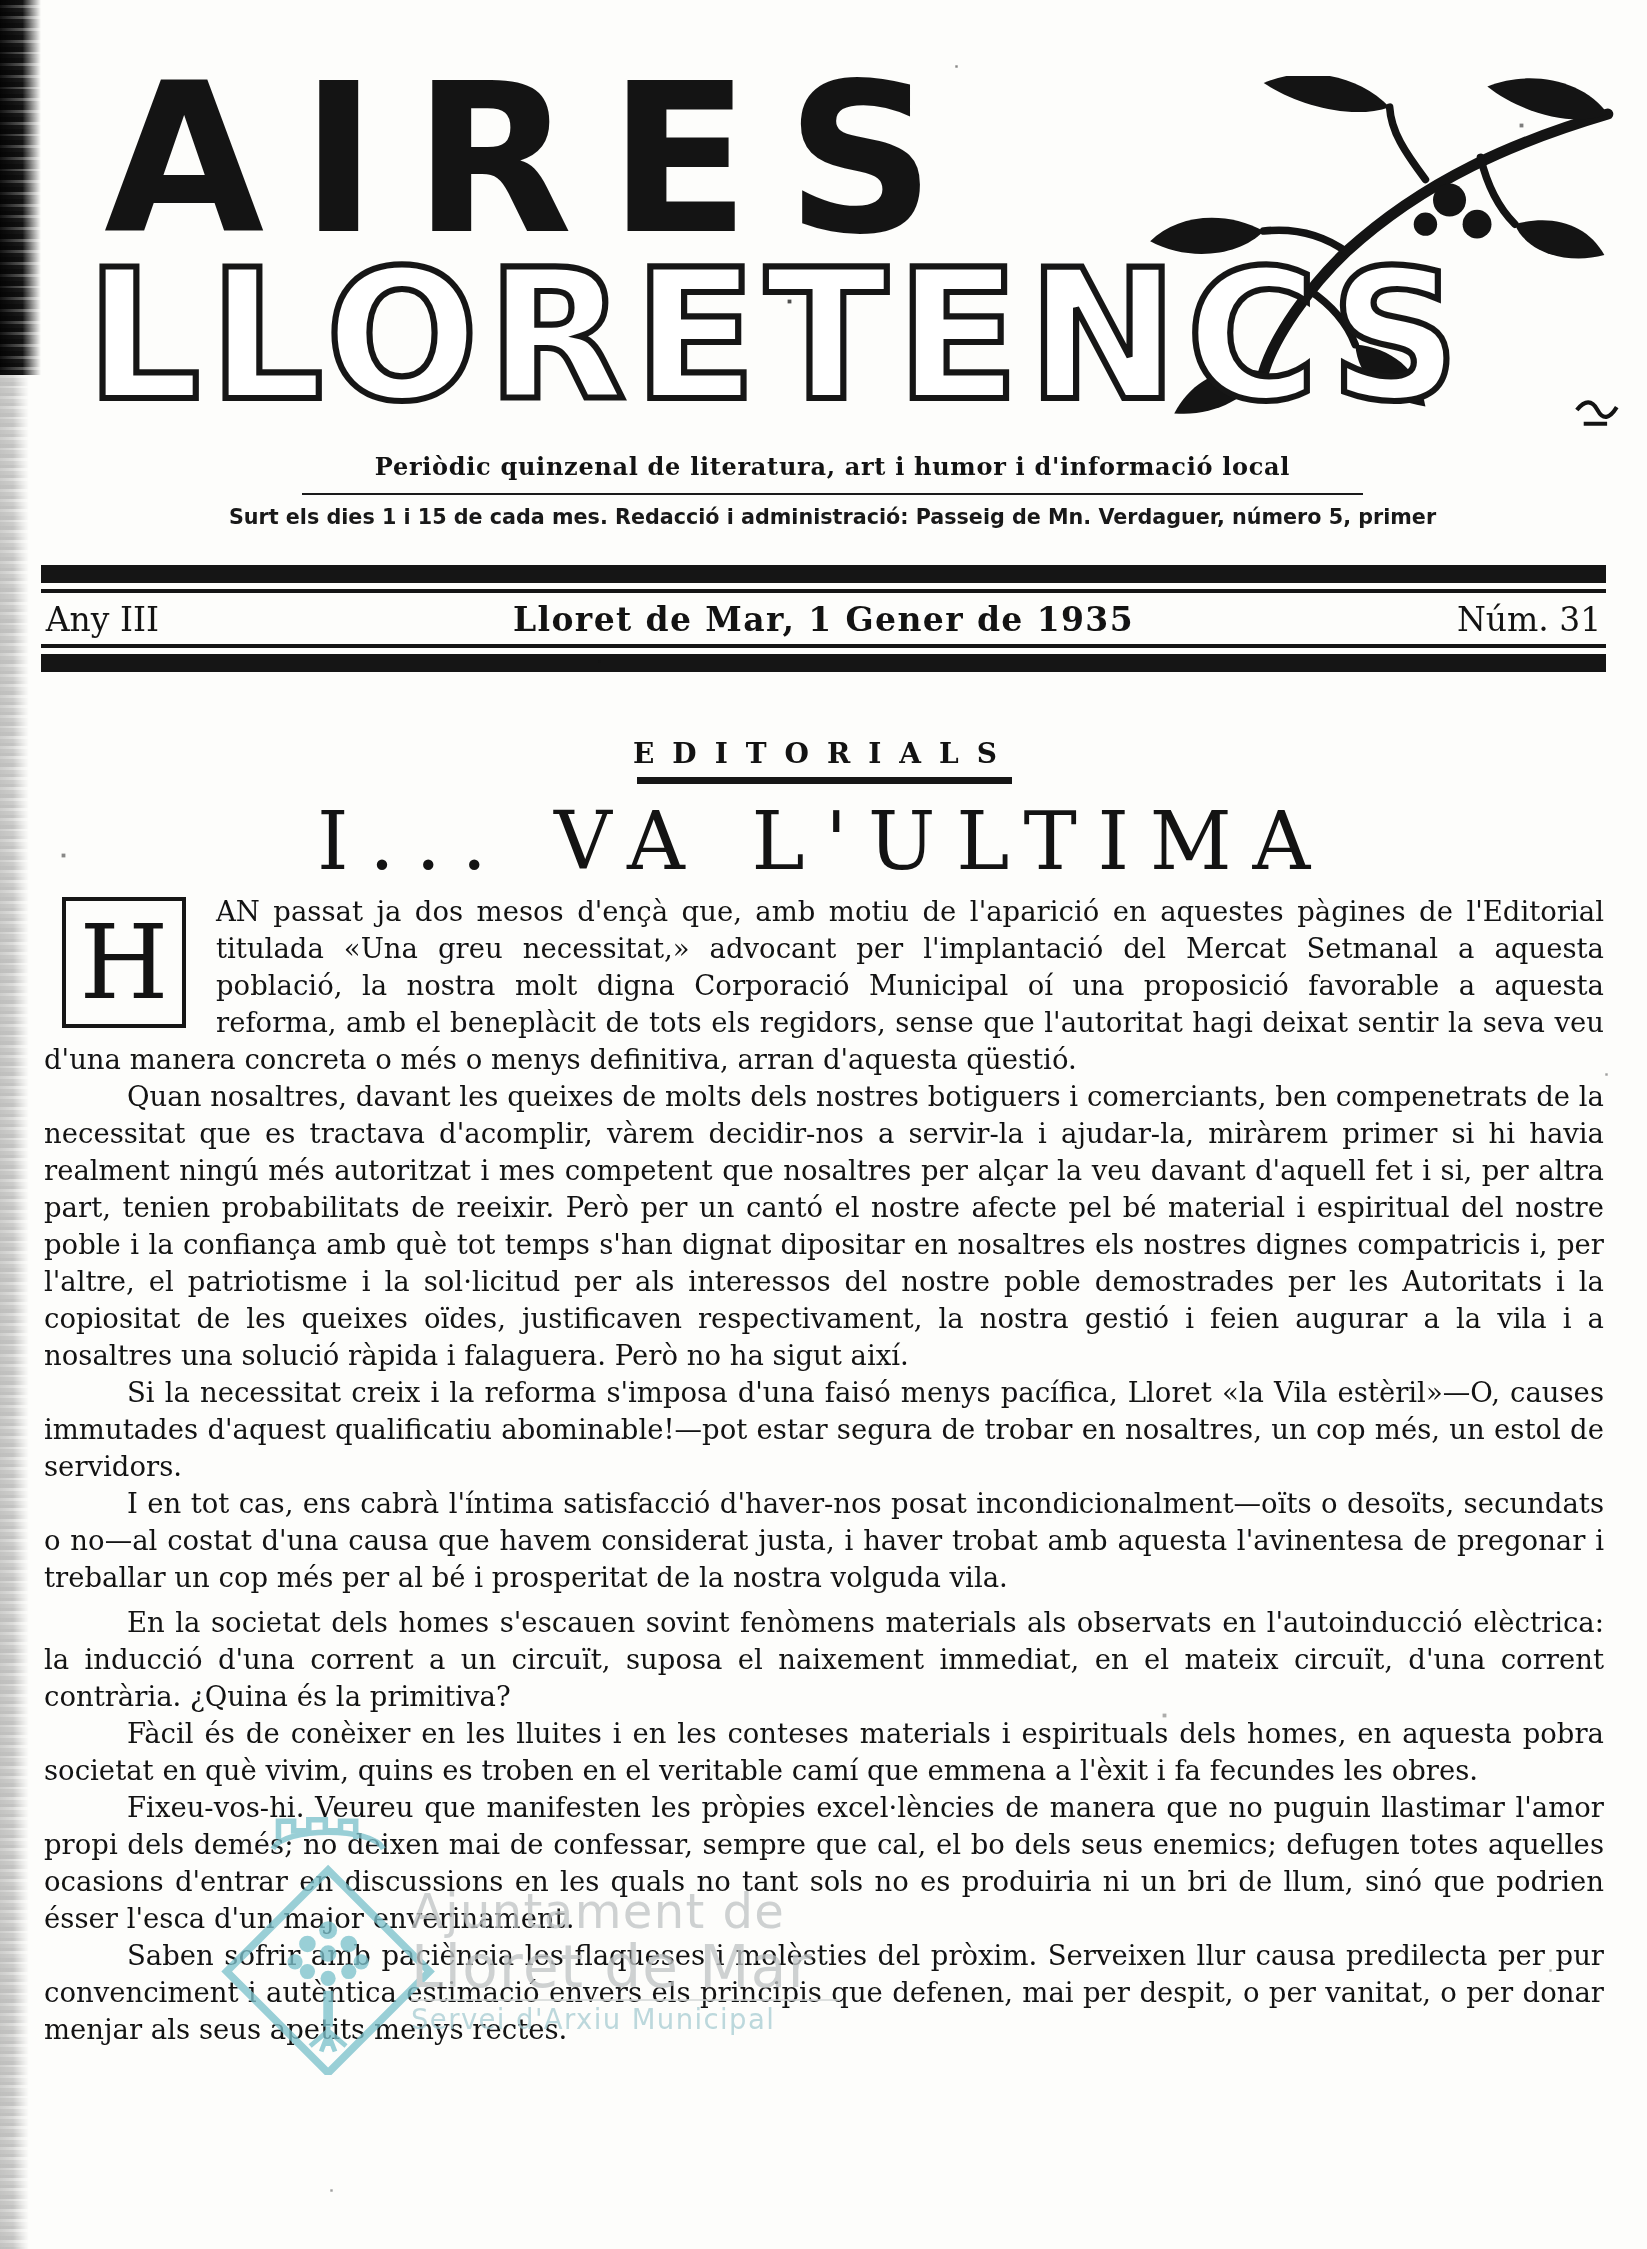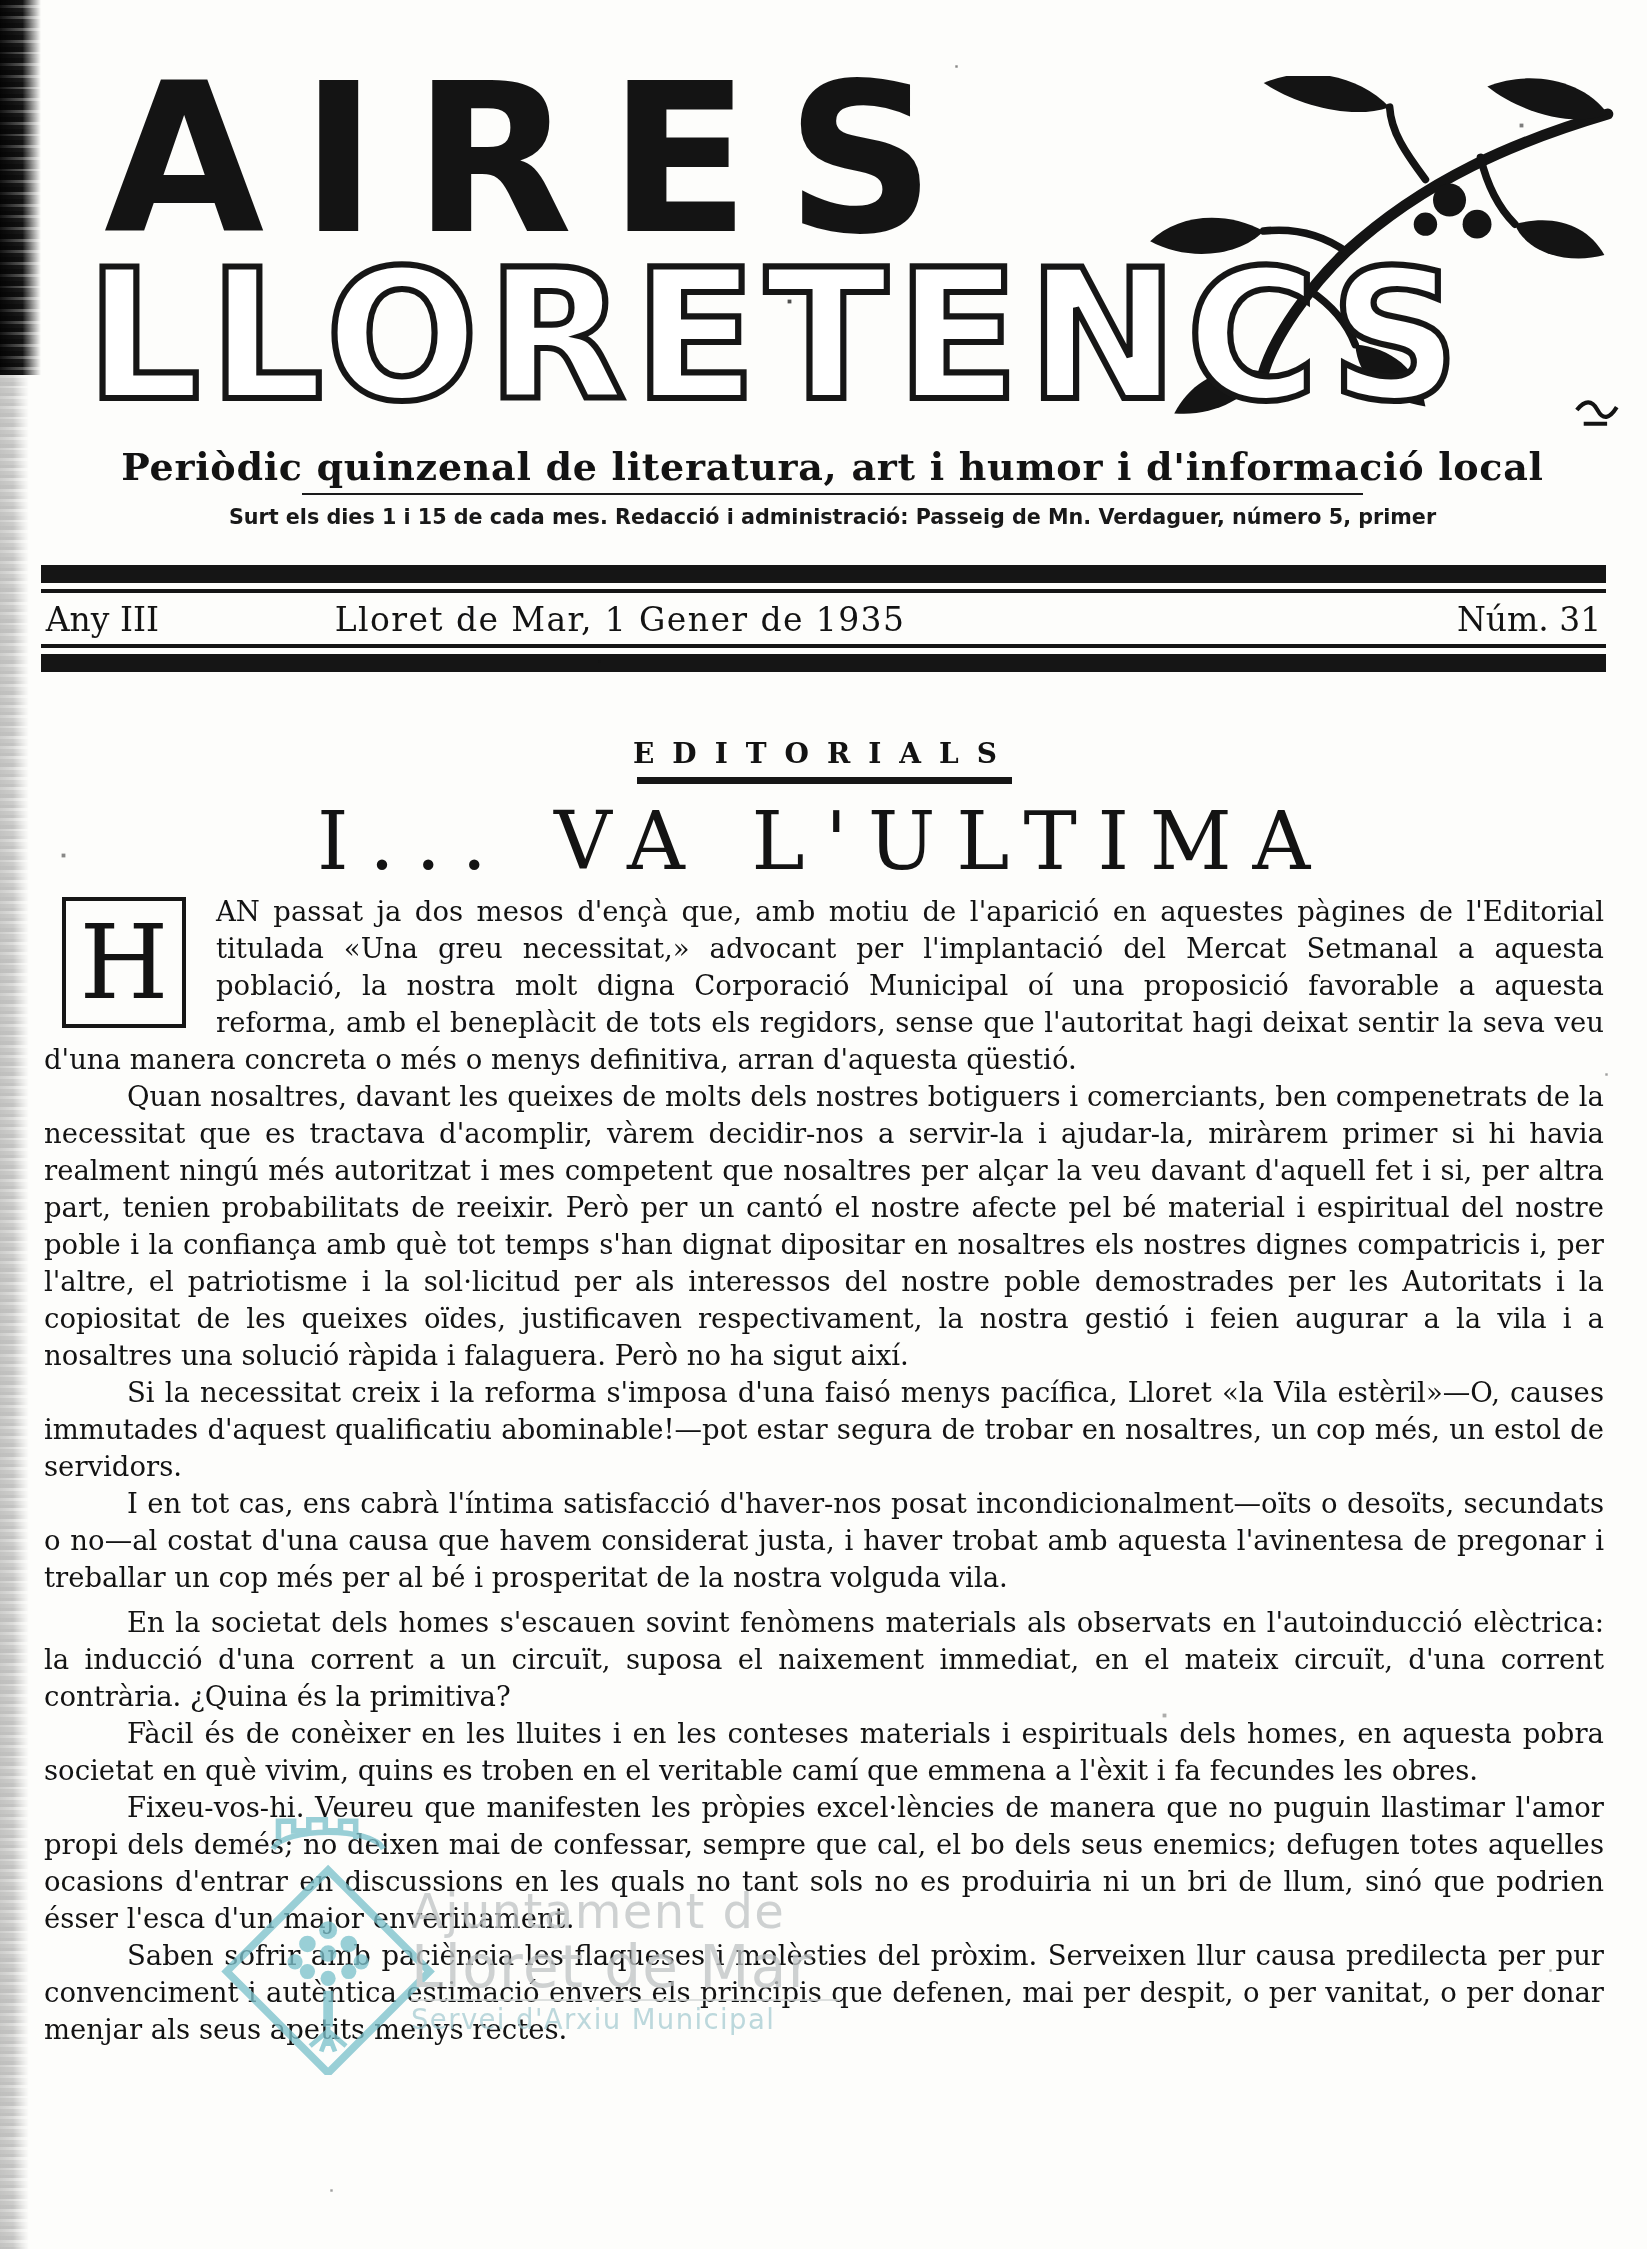--- a/index.html
+++ b/index.html
@@ -54,42 +54,42 @@
   .mast2{
     font-family:"DejaVu Sans", sans-serif;
     font-weight:800;font-size:180px;line-height:174px;
     letter-spacing:8.3px;white-space:nowrap;
     margin-top:9.6px;margin-left:25px;
     color:#ffffff;
     -webkit-text-stroke:6.2px #161616;
   }
   @supports not (-webkit-text-stroke: 1px black){ .mast2{color:#161616;} }
   .subtitle{
-    text-align:center;font-weight:bold;font-size:38px;line-height:33px;
+    text-align:center;font-weight:bold;font-size:24px;line-height:33px;
     margin-top:27.5px;letter-spacing:0.7px;
   }
   .subtitle-rule{height:2.8px;background:#1a1a1a;width:1061px;margin:9.6px auto 0 auto;}
   .info-line{
     text-align:center;font-family:"DejaVu Sans", sans-serif;
     font-size:20.7px;line-height:27.5px;font-weight:700;margin-top:8.3px;letter-spacing:0px;
     color:#191919;
   }
   
   .rules{position:relative;z-index:2;margin:0 41px;}
   .rule-thick{height:18px;background:#151515;}
   .rule-thin{height:4.1px;background:#151515;}
   .gap8{height:5.5px;}
   .mt50{margin-top:34px;}
   .dateline{
     display:flex;align-items:baseline;
     padding:9.6px 20.7px 5.5px 20.7px;margin:0 25px;
     font-size:33px;line-height:36px;
   }
   .dateline .dl-left{width:289px;text-align:left;}
-  .dateline .dl-center{flex:1;text-align:left;letter-spacing:1.4px;}
+  .dateline .dl-center{flex:1;text-align:center;letter-spacing:1.4px;font-weight:bold;}
   .dateline .dl-right{width:289px;text-align:right;}
   
   main{position:relative;z-index:2;padding:0 43px 0 44px;}
   .section-head{
     text-align:center;font-weight:bold;font-size:28px;line-height:34px;
     letter-spacing:18px;margin-top:65px;
   }
   .section-underline{width:375px;height:6.2px;background:#161616;margin:6.9px auto 0 auto;}
   .art-title{
     text-align:center;font-weight:normal;font-size:80px;line-height:86px;

